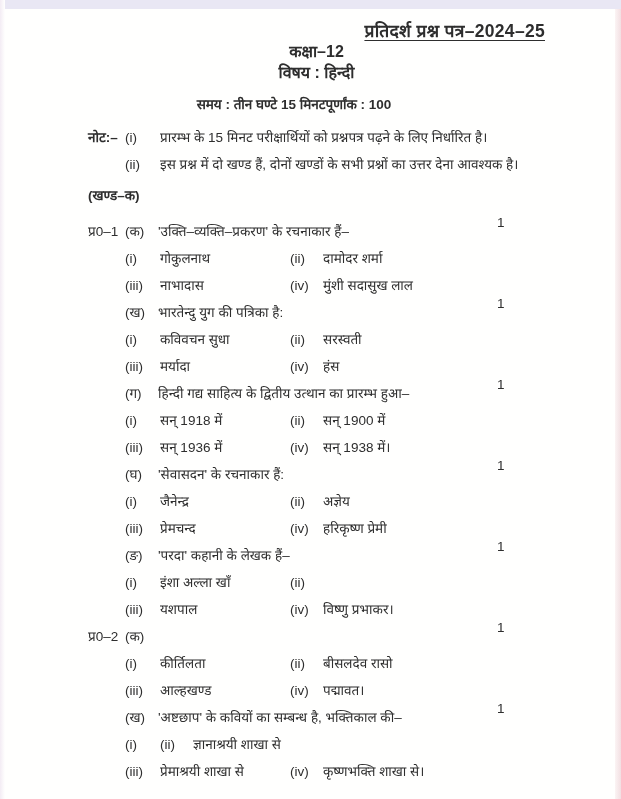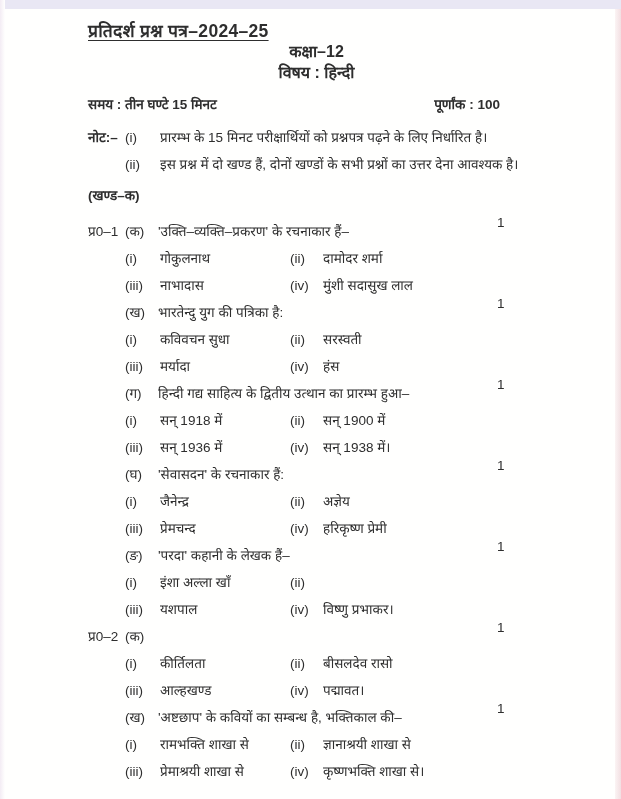--- a/index.html
+++ b/index.html
@@ -22,36 +22,36 @@
                  background: linear-gradient(to left, #f2dfe2, #fbf4f4); }
   .content {
     position: absolute;
     left: 88px; top: 22px;
     width: 457px; 
     font-size: 13.5px;
     line-height: 18px;
   }
   .title {
     margin: 0; padding: 0;
-    text-align: left;
+    text-align: right;
     font-size: 17.5px;
     font-weight: bold;
     text-decoration: underline;
     text-underline-offset: 3px;
     letter-spacing: .3px;
   }
   .class-line, .subject-line {
     text-align: center;
     font-weight: bold;
     font-size: 16px;
     margin-top: 3px;
   }
   .meta-row {
     display: flex;
-    justify-content: space-between;
+    justify-content: center;
     font-weight: bold;
     margin-top: 14px;
   }
   .meta-row .marks-total { margin-right: 45px; }
   .notes { margin-top: 15px; }
   .note-row { display: flex; align-items: flex-start; margin-bottom: 9px; }
   .note-label { width: 37px; font-weight: bold; flex: none; }
   .note-num { width: 35px; flex: none; }
   .note-text { flex: 1; text-align: justify; }
   .section-heading {
@@ -230,21 +230,20 @@
 
   <div class="part-block">
     <div class="row q-header">
       <span class="q-number"></span>
       <span class="part-letter">(ख)</span>
       <span class="part-text">'अष्टछाप' के कवियों का सम्बन्ध है, भक्तिकाल की–</span>
       <span class="part-marks">1</span>
     </div>
     <div class="row opt-row">
       <span class="opt-num">(i)</span>
-      <span class="opt-text">रामभक्ति शाखा से</span>
       <span class="opt-num2">(ii)</span>
       <span class="opt-text2">ज्ञानाश्रयी शाखा से</span>
     </div>
     <div class="row opt-row">
       <span class="opt-num">(iii)</span>
       <span class="opt-text">प्रेमाश्रयी शाखा से</span>
       <span class="opt-num2">(iv)</span>
       <span class="opt-text2">कृष्णभक्ति शाखा से।</span>
     </div>
   </div>

